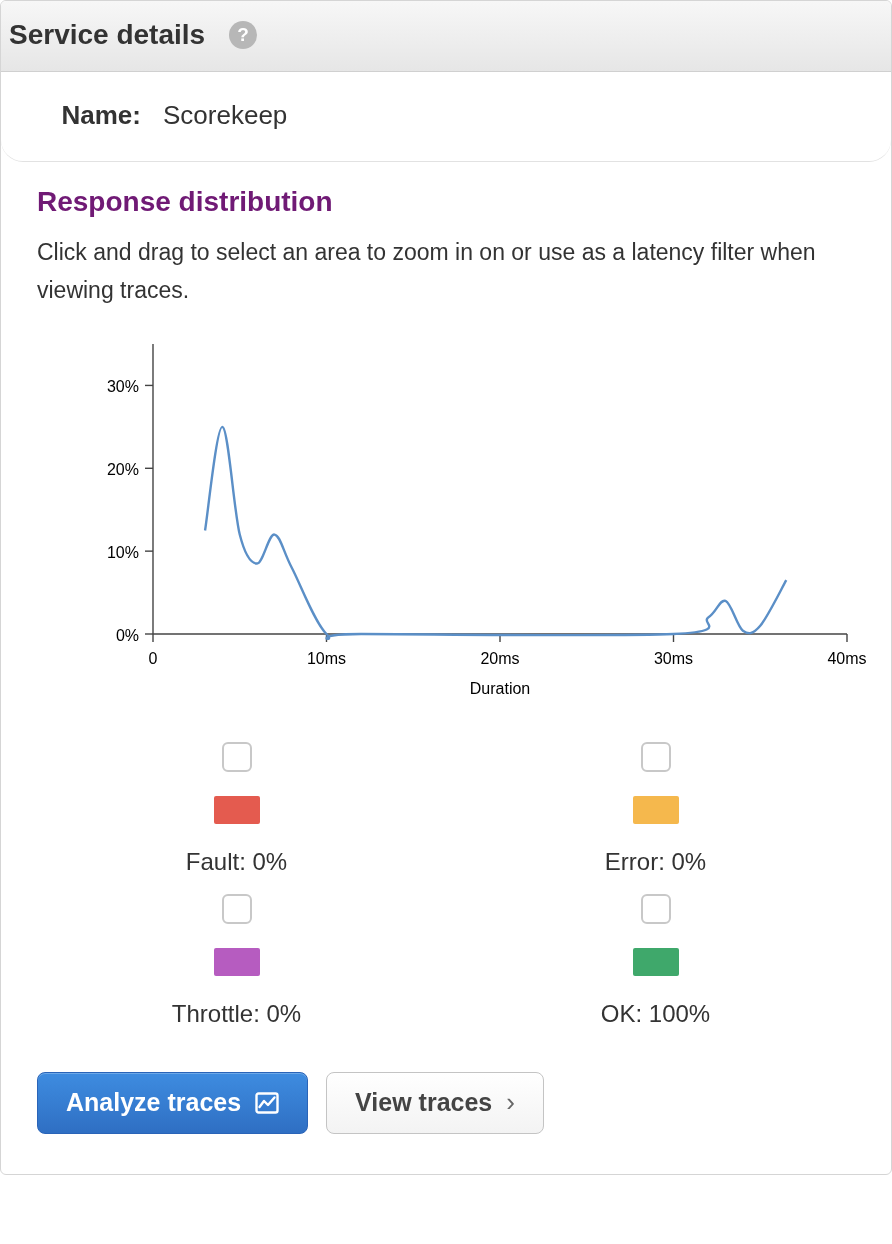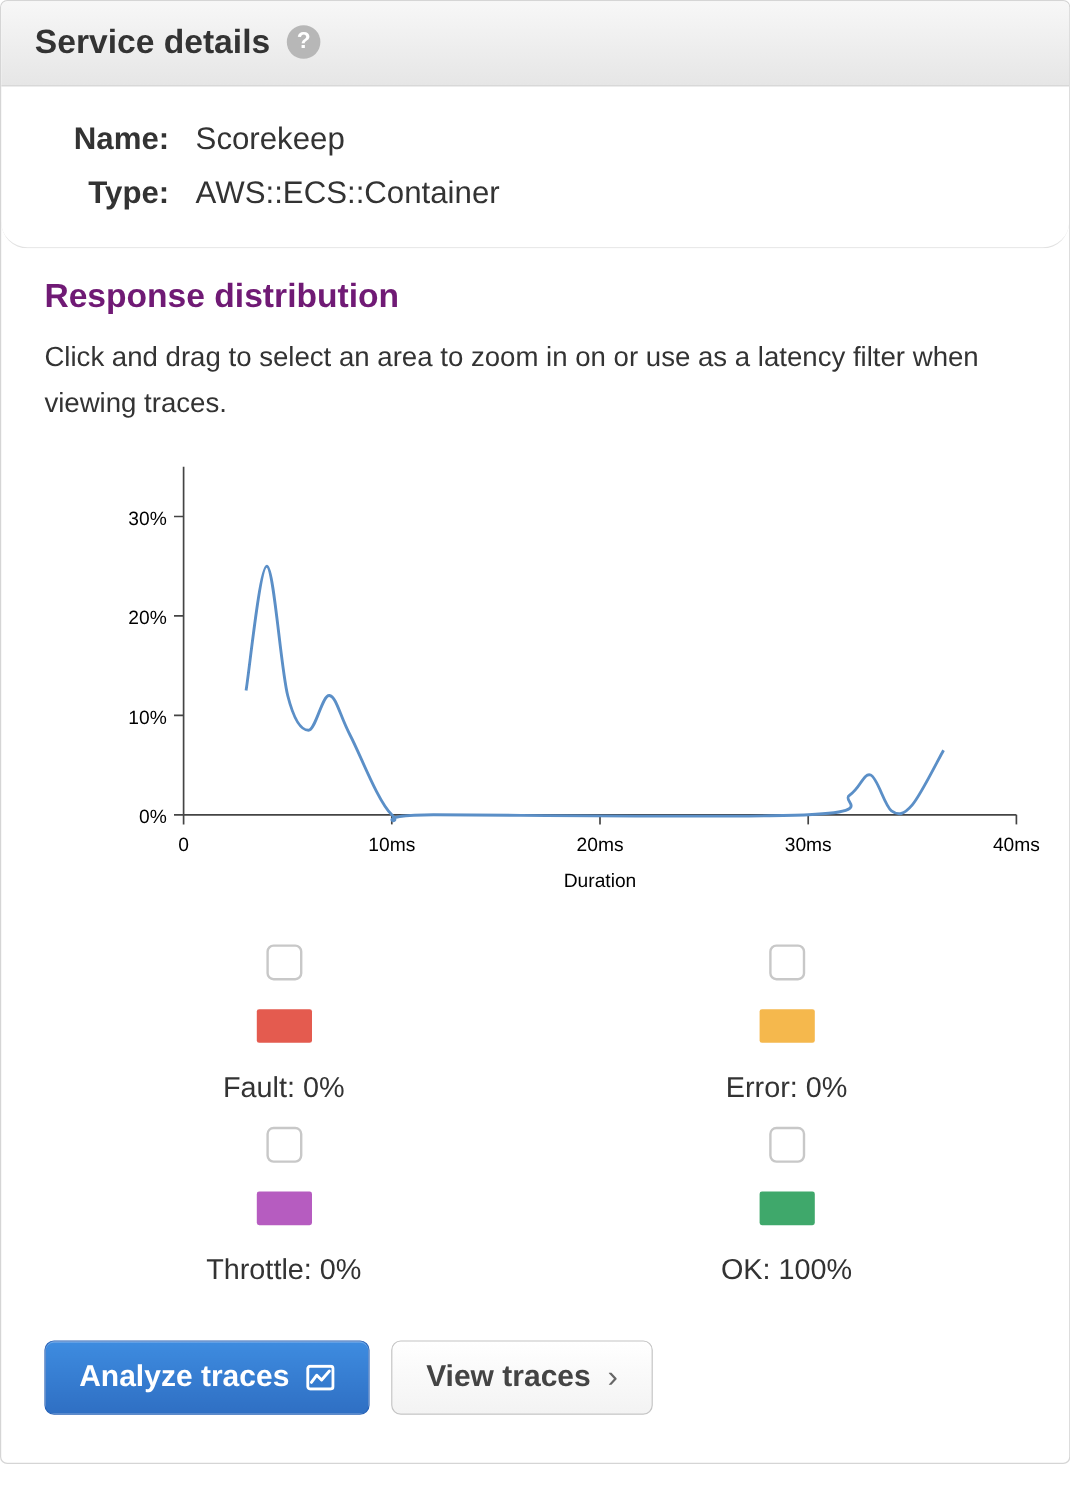--- a/index.html
+++ b/index.html
@@ -1,22 +1,22 @@
 <!DOCTYPE html>
 <html><head>
   <meta charset="utf-8">
   <style>
     * { box-sizing: border-box; margin: 0; padding: 0; }
     html, body { width: 892px; font-family: -apple-system, "Helvetica Neue", Arial, sans-serif; background: #fff; }
     .panel { width: 892px; border: 1px solid #d5d5d5; border-radius: 6px; overflow: hidden; }
     .panel-header {
       background: linear-gradient(#f7f7f7, #e6e6e6);
       border-bottom: 1px solid #d0d0d0;
-      padding: 18px 28px 20px;
-      display: flex; align-items: center; gap: 14px;
+      padding: 18px 8px 20px;
+      display: flex; align-items: center; gap: 24px;
     }
     .panel-title { font-size: 28px; font-weight: 700; color: #333; }
     .help-icon { width: 28px; height: 28px; border-radius: 50%; background: #b7b7b7; color: #fff; font-weight: 700; font-size: 19px; display: inline-flex; align-items: center; justify-content: center; cursor: pointer; }
     .panel-body { padding: 0 0 40px 0; }
     .meta-block { padding: 28px 36px 30px; border-bottom: 1px solid #e2e2e2; border-radius: 22px; }
     .meta-row { display: flex; align-items: baseline; margin-bottom: 14px; }
     .meta-row:last-child { margin-bottom: 0; }
     .meta-label { width: 110px; text-align: right; font-weight: 700; font-size: 26px; color: #333; padding-right: 6px;}
     .meta-value { font-size: 26px; color: #333; padding-left: 16px; }
     .section { padding: 24px 36px 8px; }
@@ -48,24 +48,20 @@
     <span class="panel-title">Service details</span>
     <span class="help-icon">?</span>
   </div>
 
   <div class="panel-body">
 
     <div class="meta-block">
       <div class="meta-row">
         <div class="meta-label">Name:</div>
         <div class="meta-value">Scorekeep</div>
-      </div>
-      <div class="meta-row">
-        <div class="meta-label">Type:</div>
-        <div class="meta-value">AWS::ECS::Container</div>
       </div>
     </div>
 
     <div class="section">
       <div class="section-title">Response distribution</div>
       <div class="section-desc">Click and drag to select an area to zoom in on or use as a latency filter when viewing traces.</div>
 
       <div class="chart-wrap">
         <svg class="chart" viewBox="0 0 810 360">
           <g id="chart-g">

